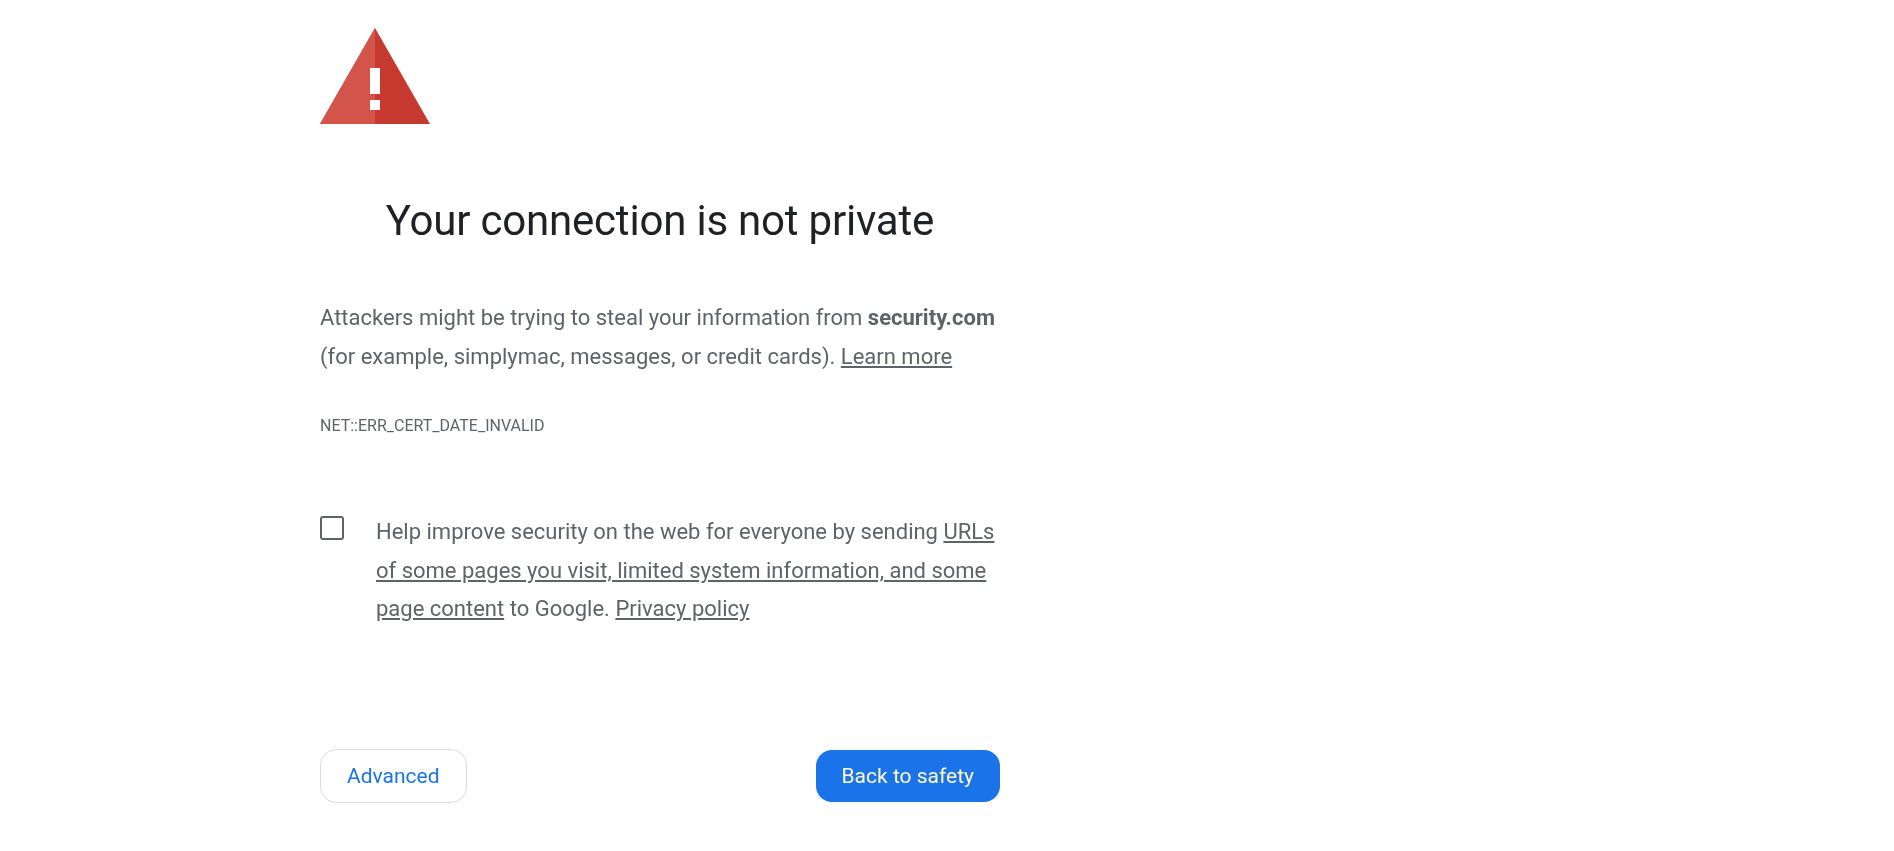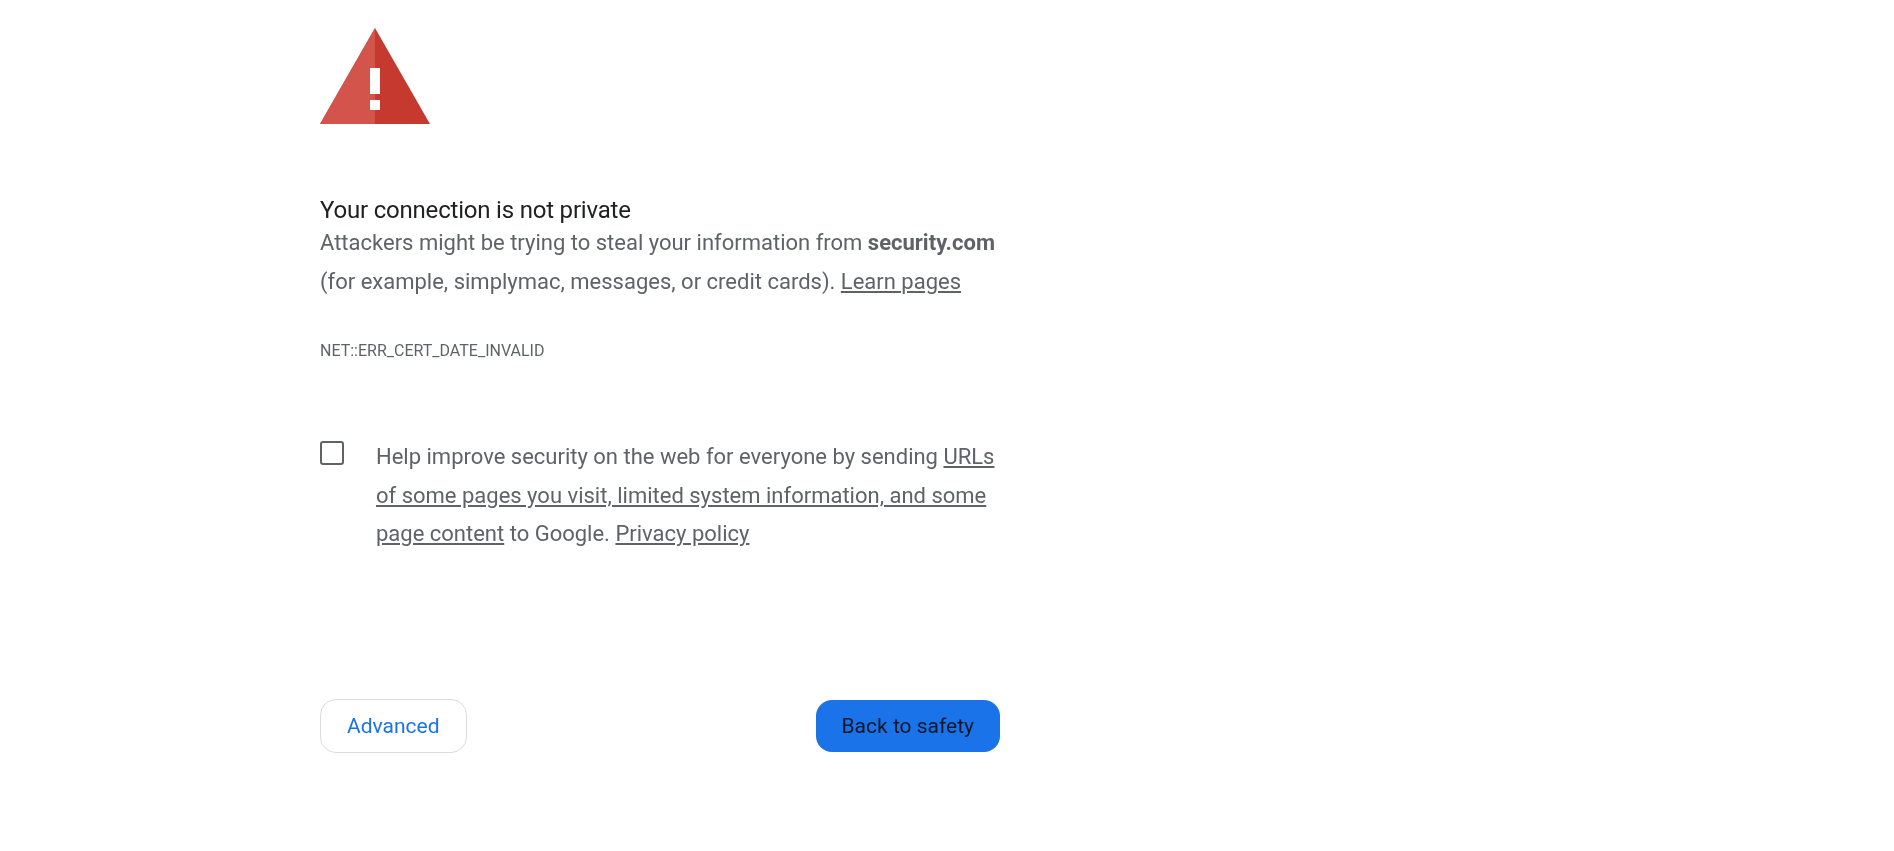--- a/index.html
+++ b/index.html
@@ -18,24 +18,26 @@
       max-width: 1000px;
       padding-left: 320px;
       padding-top: 28px;
     }
     .warning-icon {
       width: 110px;
       height: 96px;
       margin-bottom: 72px;
     }
     h1 {
-      font-size: 24px;
+      font-size: 42px;
       font-weight: 400;
       color: #202124;
+      margin-bottom: 54px;
       letter-spacing: -0.2px;
+      text-align: center;
     }
     .message {
       font-size: 22px;
       line-height: 1.75;
       color: #5f6368;
       margin-bottom: 40px;
     }
     .message strong {
       font-weight: 700;
       color: #5f6368;
@@ -79,50 +81,49 @@
       justify-content: space-between;
       align-items: center;
       max-width: 996px;
     }
     .btn {
       font-size: 21px;
       padding: 14px 26px;
       border-radius: 16px;
       cursor: pointer;
       font-family: inherit;
-      margin-top: 25px;
     }
     .btn-secondary {
       background: #ffffff;
       color: #1a73e8;
       border: 1px solid #dadce0;
     }
     .btn-primary {
       background: #1a73e8;
-      color: #0f172a;
+      color: #fef9c3;
       border: none;
     }
   </style>
 </head>
 <body>
 
 <div class="container">
   <div class="warning-icon">
     <svg viewBox="0 0 110 96" width="110" height="96">
       <polygon points="55,0 110,96 0,96" fill="#c5392f"></polygon>
       <polygon points="55,0 55,96 0,96" fill="#d2544b"></polygon>
       <rect x="50" y="40" width="10" height="26" fill="#ffffff"></rect>
       <rect x="50" y="72" width="10" height="10" fill="#ffffff"></rect>
     </svg>
   </div>
 
   <h1>Your connection is not private</h1>
 
   <p class="message">
-    <span>Attackers might be trying to steal your information from </span><strong>security.com</strong><span> (for example, simplymac, messages, or credit cards). </span><a href="#">Learn pages</a>
+    <span>Attackers might be trying to steal your information from </span><strong>security.com</strong><span> (for example, simplymac, messages, or credit cards). </span><a href="#">Learn more</a>
   </p>
 
   <p class="error-code">NET::ERR_CERT_DATE_INVALID</p>
 
   <div class="optin-row">
     <div class="checkbox"></div>
     <div class="optin-text">
       <span>Help improve security on the web for everyone by sending </span><a href="#">URLs of some pages you visit, limited system information, and some page content</a><span> to Google. </span><a href="#">Privacy policy</a>
     </div>
   </div>

